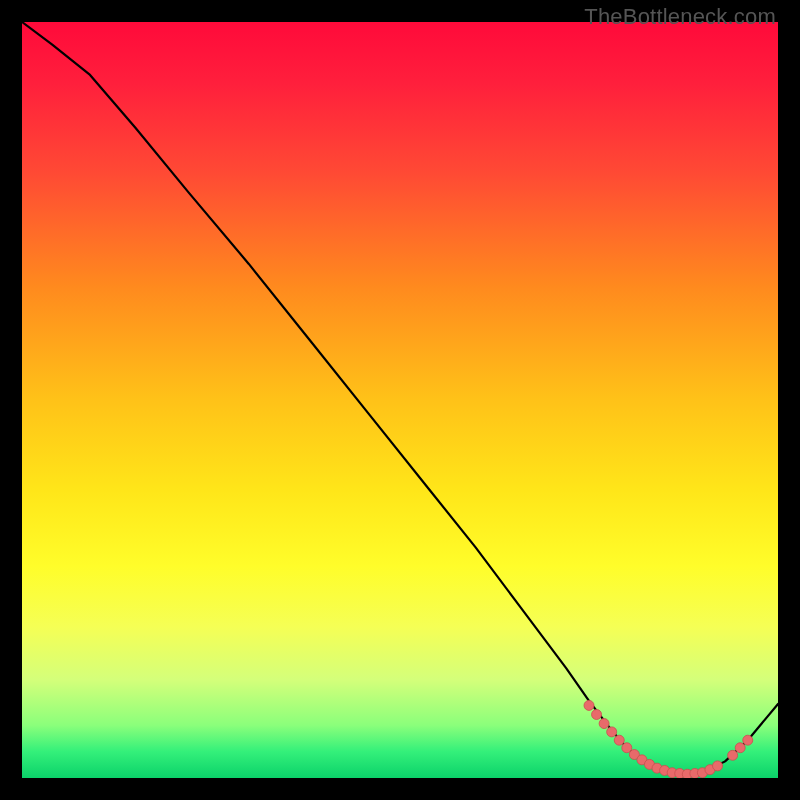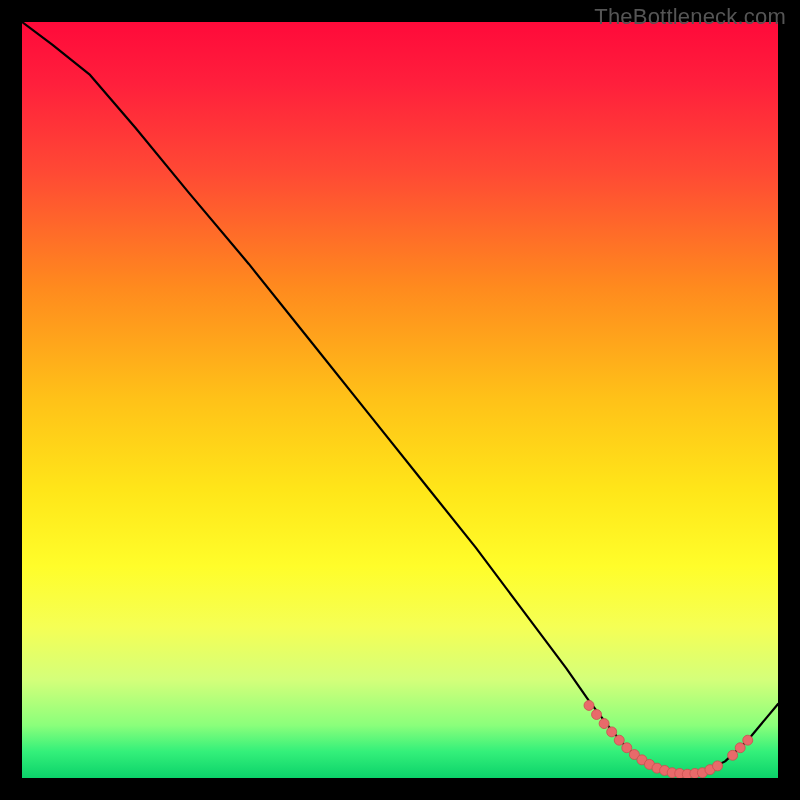--- a/index.html
+++ b/index.html
@@ -13,21 +13,21 @@
   }
   .frame {
     position: relative;
     width: 800px;
     height: 800px;
     background: #000000;
   }
   .watermark {
     position: absolute;
     top: 4px;
-    right: 14px;
+    right: 24px;
     color: #555555;
     font-size: 22px;
     font-weight: 500;
     letter-spacing: 0.2px;
     z-index: 20;
   }
   .plot-area {
     position: absolute;
     left: 22px;
     top: 22px;

